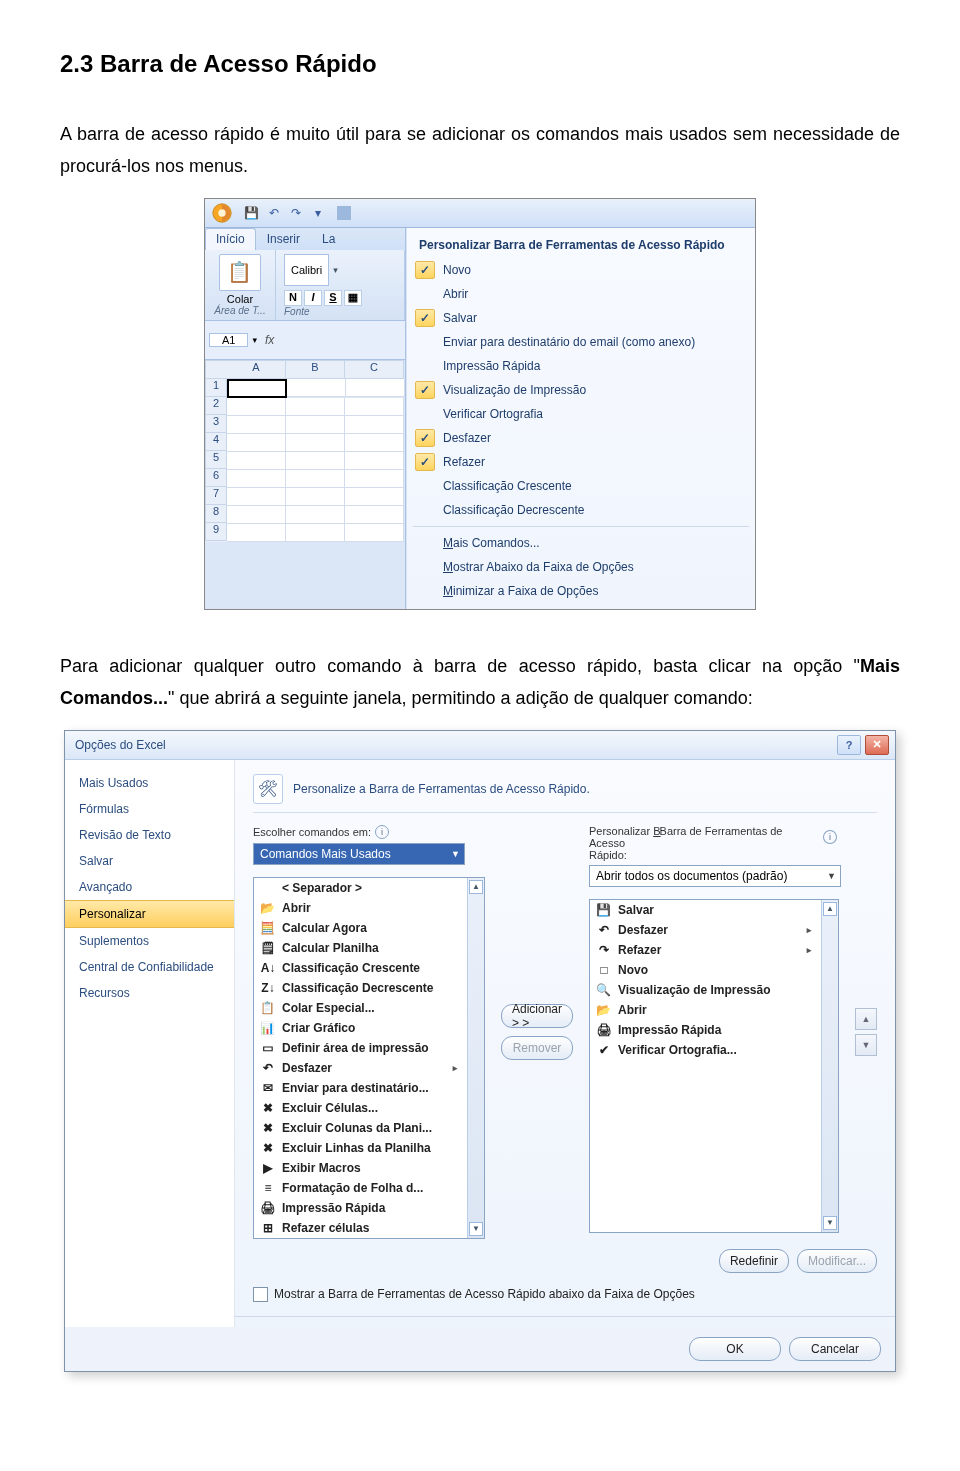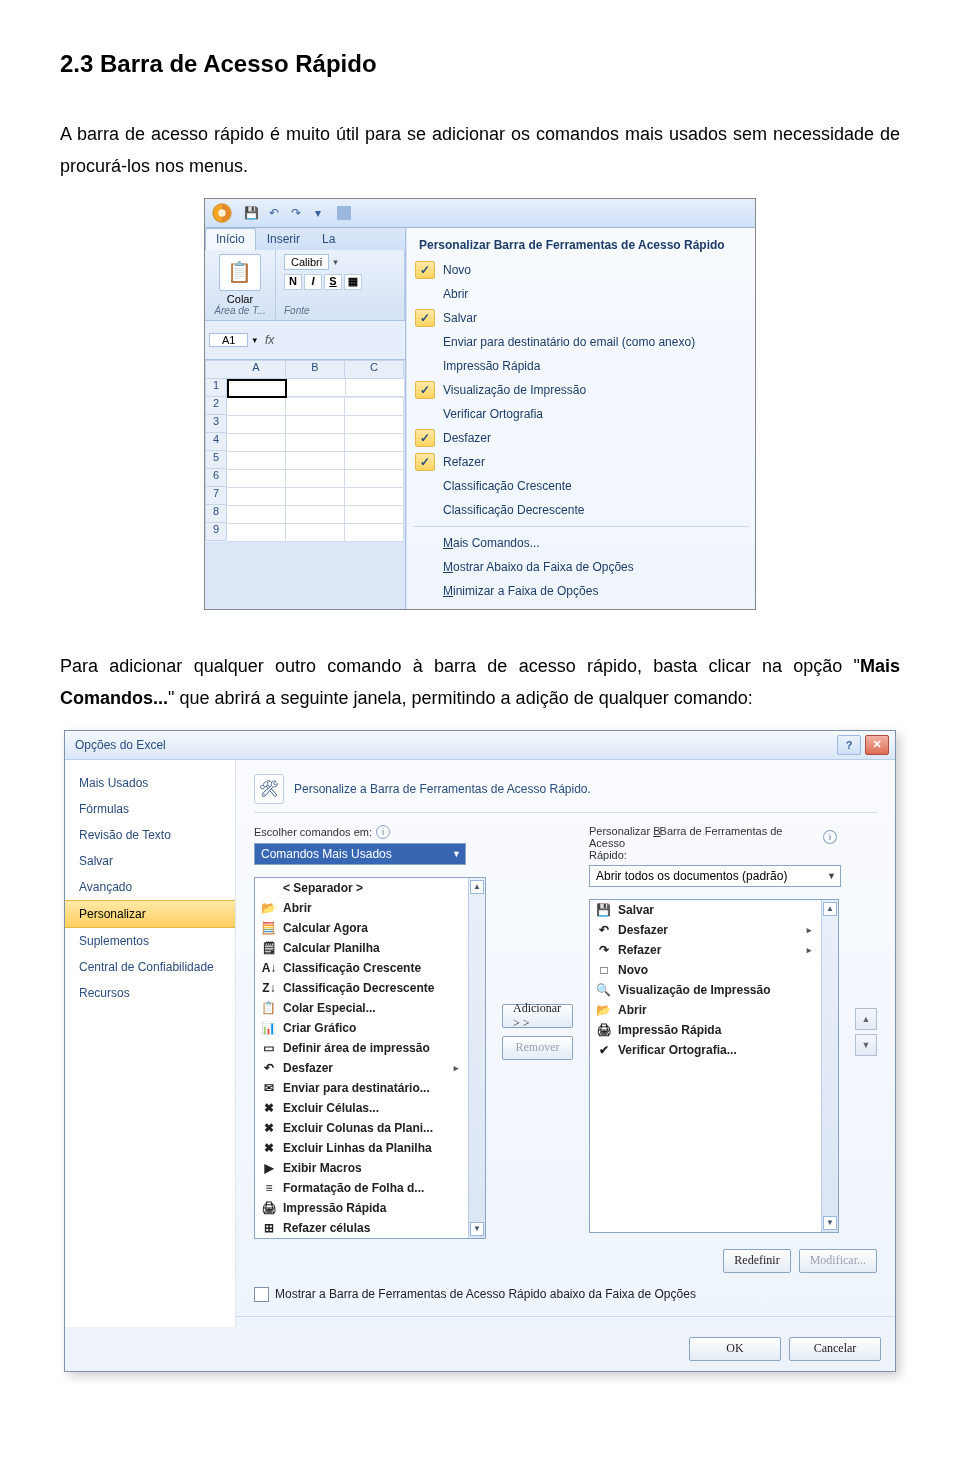--- a/index.html
+++ b/index.html
@@ -79,21 +79,21 @@
     font-size:10px; color:#5a6f8b; text-align:left; margin-top:auto;font-style:italic;
   }
   .big-paste {
     width:40px; height:40px;
     background:#fff; border:1px solid #a9c1e3; border-radius:2px;
     display:flex; align-items:center; justify-content:center; font-size:20px; color:#b89233;
     margin-bottom:2px;
   }
   .font-row { display:flex; align-items:center; gap:4px; }
   .font-box {
-    background:#fff; border:1px solid #a9c1e3; padding:1px 6px; font-size:11px;
+    background:#fff; border:1px solid #a9c1e3; padding:9px 6px; font-size:11px;
   }
   .fmt-row span { display:inline-block; width:16px; height:14px; text-align:center; border:1px solid #b9cfe9; background:#fff; margin-right:2px; font-size:11px; font-weight:bold;}
   .namebox-row {
     height:22px; background:#e6eefb; display:flex; align-items:center; border-bottom:1px solid #a9c1e3; padding:8px 4px;
   }
   .namebox { background:#fff; border:1px solid #a9c1e3; padding:0 12px; font-size:11px; }
   .fx { margin:0 8px; font-style:italic; color:#555; }
   .sheet-wrap { display:flex; }
   .rowhdrs { width:22px; background:#e9eff9; }
   .rowhdrs div { height:17px; border:1px solid #c6d5ea; border-top:none; text-align:center; font-size:11px; color:#2b4d7f;}
@@ -213,24 +213,23 @@
   }
   .lb-item .ic { width:16px; height:16px; display:flex; align-items:center; justify-content:center; font-size:12px;}
   .lb-item .ic.expand{ font-size:9px; color:#555;}
   .mid-btns {
     display:flex; flex-direction:column; gap:8px; align-self:center;
     padding: 0 4px;
   }
   .btn {
     height:22px; padding:0 10px; font-size:12px;
     border:1px solid #8aa4c6; background:linear-gradient(#fefefe,#e4ecf6);
-    border-radius:2px;
+    border-radius:11px;
     display:flex; align-items:center; justify-content:center;
     color:#222;
-    font-family:Liberation Serif, serif;
   }
   .btn.disabled { color:#9aa3ae; }
   .btn.u::first-letter{ text-decoration:underline;}
   .spin { display:flex; flex-direction:column; gap:4px; align-self:center; margin-left:6px;}
   .spin span{ width:20px;height:20px;border:1px solid #b0bfd1;background:linear-gradient(#f4f7fc,#e3eaf4);display:flex;align-items:center;justify-content:center;font-size:9px;color:#667;}
   .below-row { margin-top:10px; display:flex; justify-content:space-between; align-items:center;}
   .below-right { display:flex; gap:8px; }
   .chk-row { display:flex; align-items:center; gap:6px; margin-top:14px; font-size:12px; color:#222;}
   .chk-row .box{ width:13px;height:13px;border:1px solid #7e93aa;background:#fff;}
   .divider{ height:1px; background:#cdd8ea; margin:14px -18px 0 -18px;}

